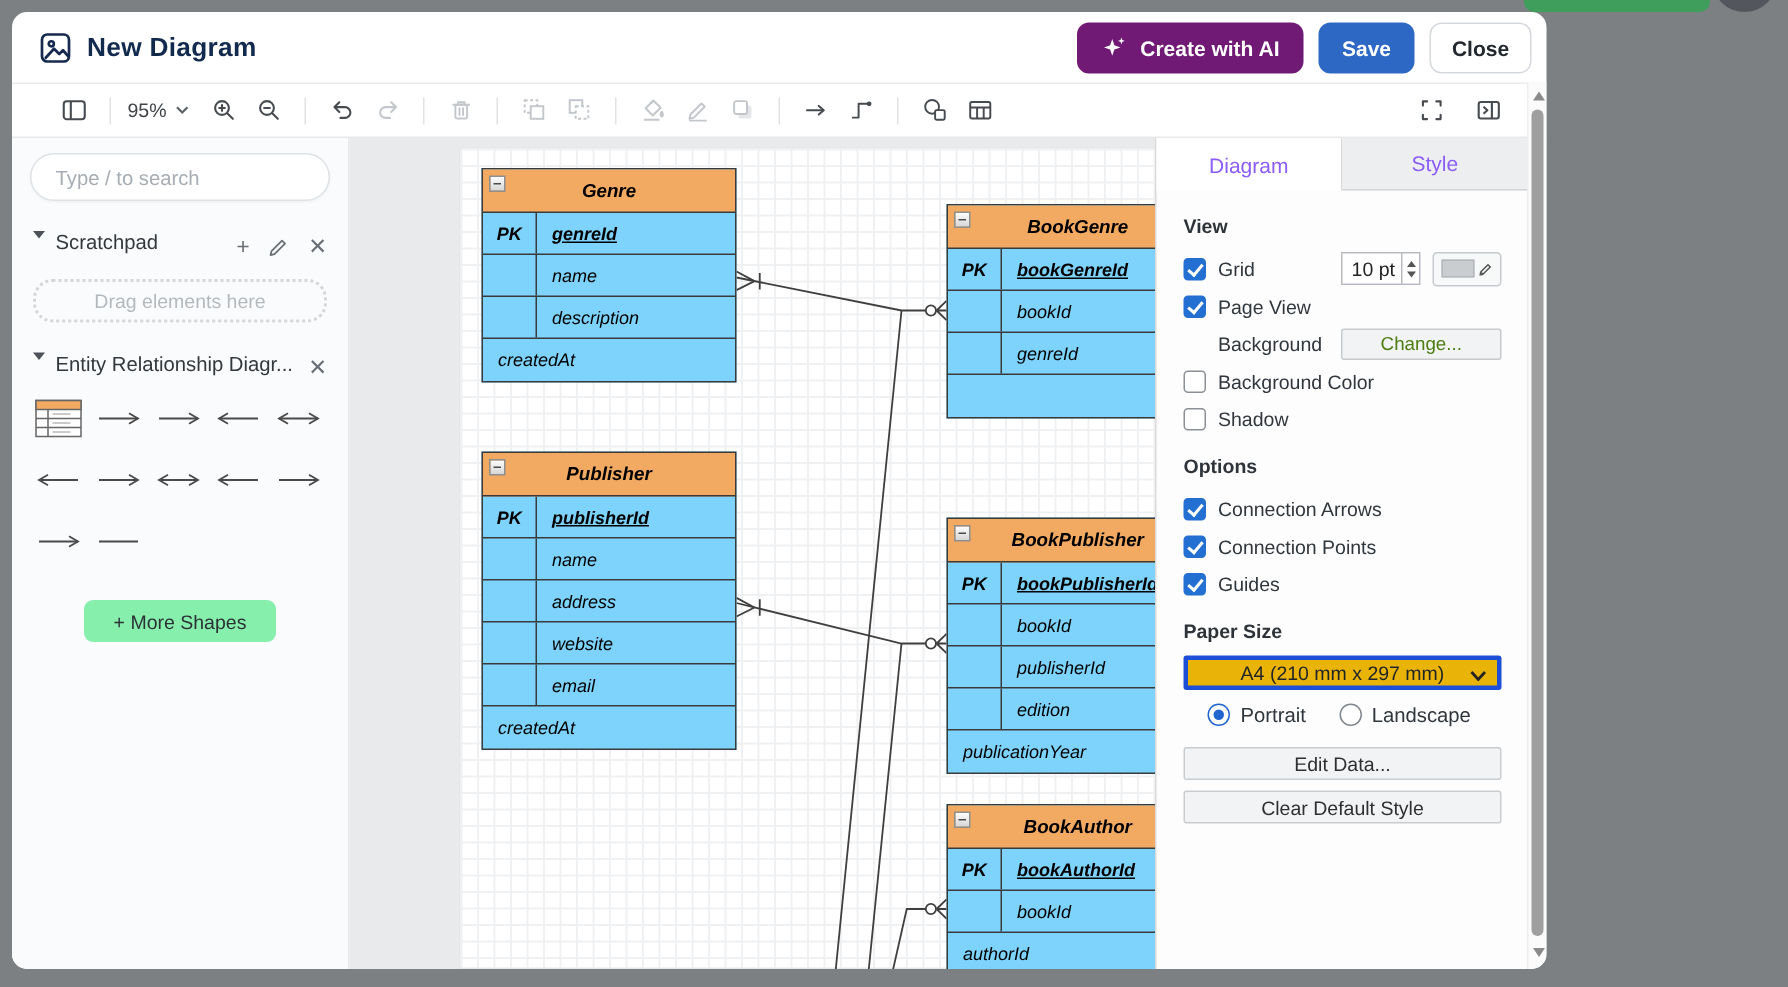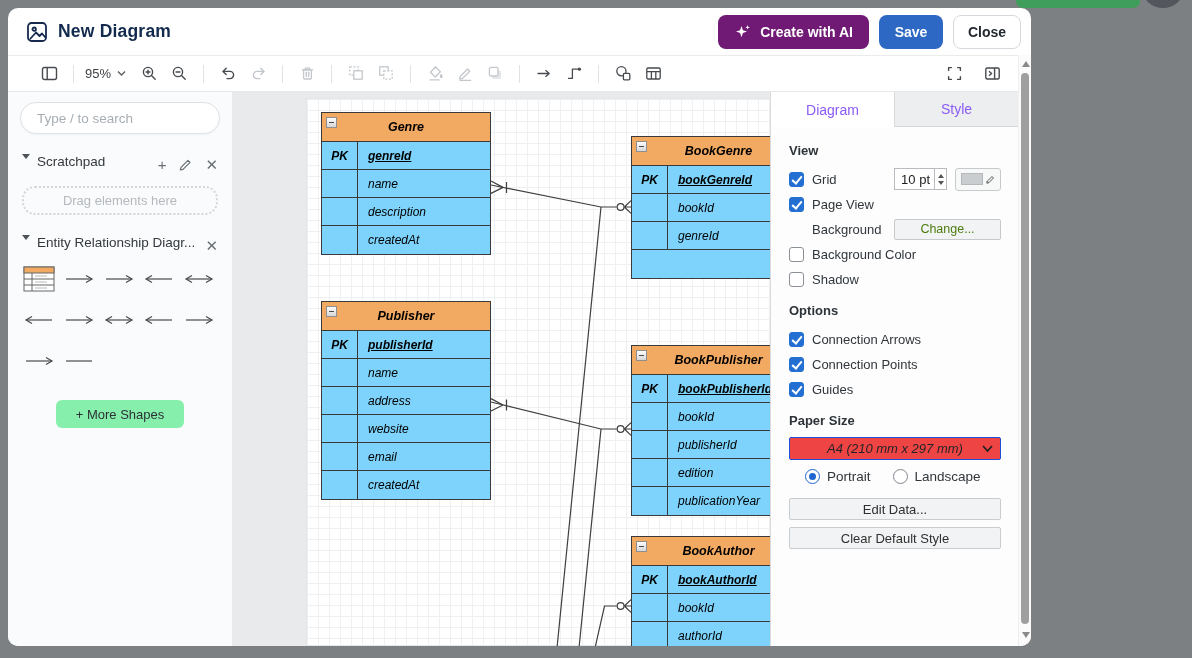--- a/index.html
+++ b/index.html
@@ -70,21 +70,21 @@
   .wires{position:absolute;left:0;top:0;pointer-events:none;}
 
   .er-table{position:absolute;background:#7dd3fc;border:1px solid #3a3a3a;box-sizing:border-box;
     font-size:12px;color:#000;cursor:move;font-style:italic;}
   .er-head{height:28px;background:#f2a961;border-bottom:1px solid #3a3a3a;display:flex;align-items:center;
     justify-content:center;font-weight:bold;font-size:12.5px;position:relative;}
   .collapse{position:absolute;left:4px;top:4px;width:11px;height:11px;background:linear-gradient(#fdfdfd,#d6d6d6);
     border:1px solid #8f8f8f;display:grid;place-items:center;box-sizing:border-box;cursor:pointer;}
   .collapse::after{content:"";width:5px;height:1.6px;background:#4a4a4a;display:block;}
   .er-row{height:28px;display:flex;border-bottom:1px solid #3a3a3a;box-sizing:border-box;}
-  .er-row:last-child{border-bottom:none;}
+  .er-row:last-child{border-bottom:none;flex-direction:column;}
   .er-pk{width:35px;flex:none;border-right:1px solid #3a3a3a;display:grid;place-items:center;font-weight:bold;}
   .er-field{flex:1;display:flex;align-items:center;padding-left:10px;}
   .er-field.pk{font-weight:bold;text-decoration:underline;}
 
   
   .panel{width:247px;flex:none;background:#fdfdfe;border-left:1px solid #dadada;display:flex;flex-direction:column;}
   .tabs{height:35px;flex:none;display:flex;}
   .tab{flex:1;display:grid;place-items:center;font-size:14px;color:#8b5cf6;cursor:pointer;box-sizing:border-box;}
   .tab.active{background:#fff;border-right:1px solid #d9d9d9;font-weight:400;}
   .tab.inactive{background:#eceeef;border-bottom:1px solid #d5d5d5;}
@@ -104,22 +104,22 @@
     align-items:center;justify-content:center;gap:3px;background:#fff;cursor:pointer;}
   .spin i{width:0;height:0;border-left:3.5px solid transparent;border-right:3.5px solid transparent;display:block;}
   .spin .up{border-bottom:4px solid #555;}
   .spin .dn{border-top:4px solid #555;}
   .color-btn{width:46px;height:23px;margin-left:8px;background:#f7f8f8;border:1px solid #c6cacd;border-radius:3px;
     display:flex;align-items:center;justify-content:center;gap:3px;box-sizing:border-box;cursor:pointer;}
   .swatch{width:22px;height:12px;background:#c9cdd0;border:1px solid #b4b8bb;box-sizing:border-box;}
   .indent{margin-left:23px;}
   .change-btn{position:absolute;right:0;width:107px;height:21px;background:#f2f3f4;border:1px solid #c6cacd;
     border-radius:2px;display:grid;place-items:center;font-size:12.5px;color:#4d7c0f;cursor:pointer;box-sizing:border-box;}
-  .select{height:23px;border:1px solid #1d4ed8;border-radius:2px;background:#ef4444;display:flex;align-items:center;
-    justify-content:center;position:relative;margin:7px 0 9px;color:#1f2428;cursor:pointer;box-sizing:border-box;font-style:italic;}
+  .select{height:23px;border:3px solid #1d4ed8;border-radius:2px;background:#eab308;display:flex;align-items:center;
+    justify-content:center;position:relative;margin:7px 0 9px;color:#1f2428;cursor:pointer;box-sizing:border-box;}
   .select .chev{position:absolute;right:7px;top:6px;}
   .radio-row{display:flex;align-items:center;gap:22px;margin:0 0 14px 16px;font-size:13.5px;}
   .radio-item{display:flex;align-items:center;gap:7px;cursor:pointer;}
   .radio{width:15px;height:15px;border-radius:50%;border:1px solid #81878d;background:#fff;box-sizing:border-box;position:relative;}
   .radio.on{border:1.5px solid #2166cf;}
   .radio.on::after{content:"";position:absolute;left:2.6px;top:2.6px;width:7px;height:7px;border-radius:50%;background:#2166cf;}
   .panel-btn{height:22px;background:#f2f3f4;border:1px solid #c9cdd0;border-radius:2px;display:grid;
     place-items:center;font-size:13px;color:#2f2f2f;margin-bottom:7px;cursor:pointer;box-sizing:border-box;}
 
   

